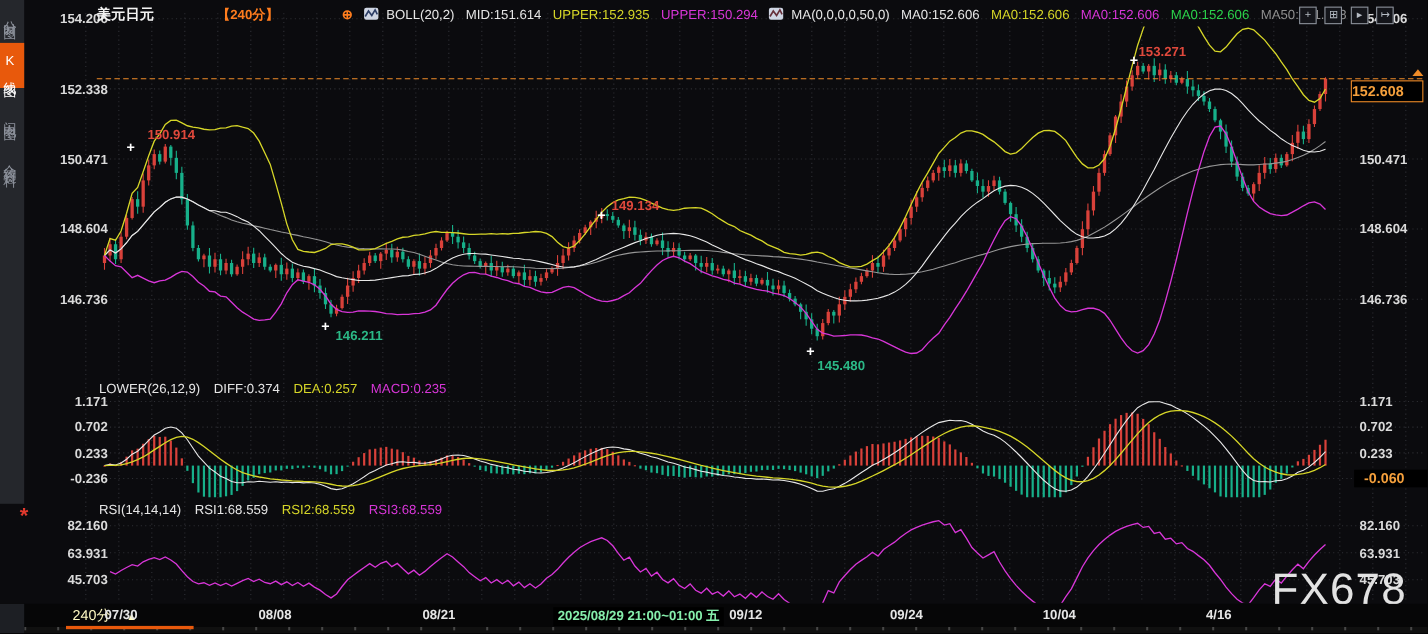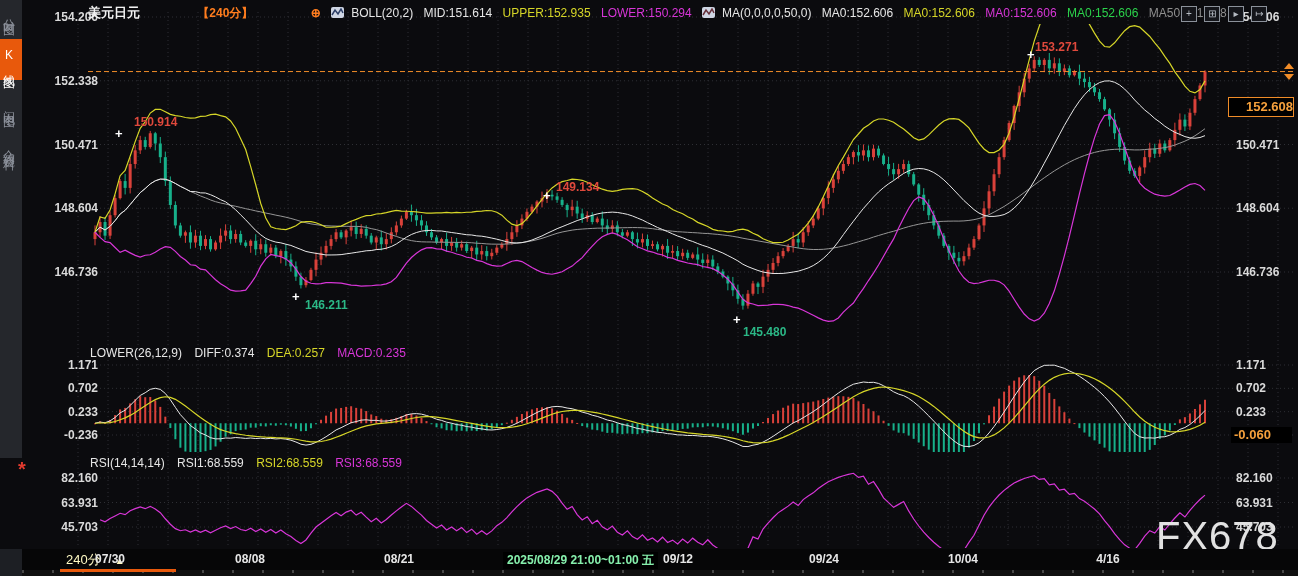--- a/index.html
+++ b/index.html
@@ -25,23 +25,23 @@
         font-size:10px;line-height:13px;text-align:center;margin-right:3px;cursor:pointer;background:#14151a;}
   
   .phdr{position:absolute;left:90px;font-size:12px;white-space:nowrap;z-index:5;}
   .phdr span{margin-right:9px;}
   
   .axis{position:absolute;font-size:12px;font-weight:bold;color:#dadada;height:14px;line-height:14px;}
   .axis.l{left:30px;width:68px;text-align:right;}
   .axis.r{left:1236px;width:60px;text-align:left;}
   
   #pricebox{position:absolute;left:1228px;top:73px;width:64px;height:18px;border:1px solid #f08c28;
-            background:#000;color:#f5a03c;font-size:13px;font-weight:bold;text-align:right;line-height:18px;z-index:6;margin-top:24px;}
+            background:#000;color:#f5a03c;font-size:13px;font-weight:bold;text-align:left;line-height:18px;z-index:6;}
   #macdbox{position:absolute;left:1231px;top:427px;width:58px;height:16px;background:#000;color:#f5a03c;
-           font-size:13px;font-weight:bold;line-height:16px;padding-left:3px;z-index:6;}
+           font-size:13px;font-weight:bold;line-height:16px;padding-left:9px;z-index:6;}
   
   .anno{position:absolute;font-size:12px;font-weight:bold;z-index:3;}
   .anno.high{color:#e0493c;} .anno.low{color:#2bb886;}
   .cross{position:absolute;color:#fff;font-size:13px;font-weight:bold;z-index:3;line-height:9px;}
   
   #timebar{position:absolute;left:0;top:549px;width:1298px;height:21px;background:#060607;z-index:4;}
   #ptab{position:absolute;left:66px;top:2px;color:#fef9c3;font-weight:normal;font-size:13px;cursor:pointer;}
   #ptab .arr{font-size:10px;margin-left:14px;}
   .dlab{position:absolute;top:3px;font-size:12px;font-weight:bold;color:#e6e6e6;transform:translateX(-50%);white-space:nowrap;}
   .dlab.hl{color:#86efac;background:#000;padding:0 4px;transform:none;}
@@ -852,21 +852,21 @@
 
   <header id="hdr">
     <span class="sym">美元日元</span>
     <span class="c-o">【240分】</span>
     <span class="c-o">⊕</span>
     <span class="badge"><svg width="13" height="11">
           <polyline points="1,8 4,3 7,7 10,2 12,6" fill="none" stroke="#2c3e66" stroke-width="1.5"></polyline>
         </svg></span><span class="c-w">BOLL(20,2)</span>
     <span class="c-w">MID:151.614</span>
     <span class="c-y">UPPER:152.935</span>
-    <span class="c-m">LOWER:150.294</span>
+    <span class="c-m">UPPER:150.294</span>
     <span class="badge"><svg width="13" height="11">
           <polyline points="1,8 4,3 7,7 10,2 12,6" fill="none" stroke="#66303a" stroke-width="1.5"></polyline>
         </svg></span><span class="c-w">MA(0,0,0,0,50,0)</span>
     <span class="c-w">MA0:152.606</span>
     <span class="c-y">MA0:152.606</span>
     <span class="c-m">MA0:152.606</span>
     <span class="c-g">MA0:152.606</span>
     <span class="c-gy">MA50:151.378</span>
   </header>
 

